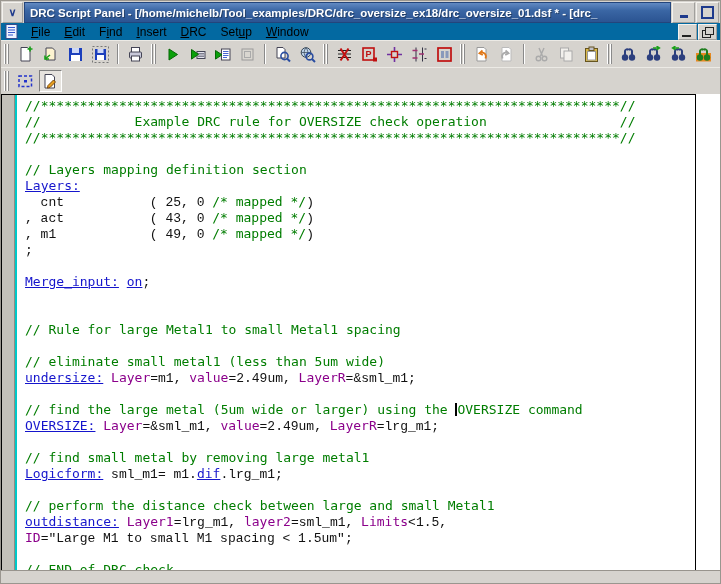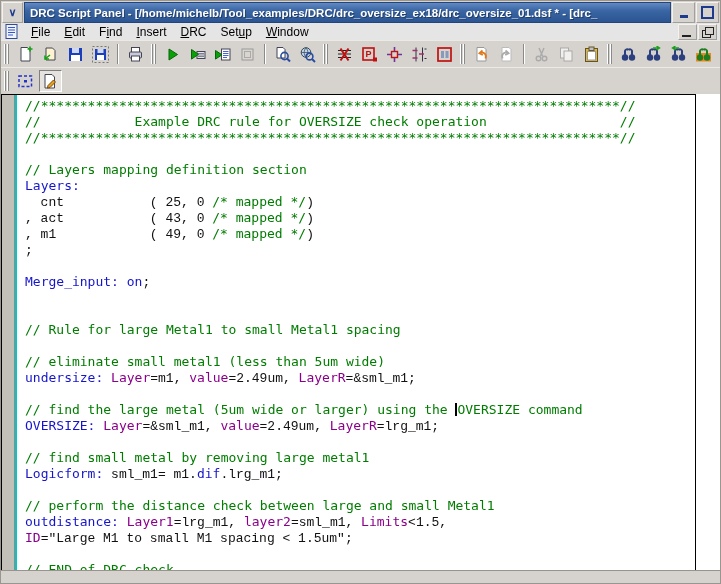--- a/index.html
+++ b/index.html
@@ -9,21 +9,21 @@
   
   .titlebar{height:21px;display:flex;align-items:stretch;background:#d6d3ce;padding:1px 1px 0 1px;gap:1px;}
   .shade-btn{width:19px;border:1px outset #f4f2ee;background:#d6d3ce;color:#1e3a8c;font-weight:bold;font-size:11px;display:flex;align-items:center;justify-content:center;cursor:default;}
   .tbar-fill{flex:1;background:linear-gradient(180deg,#6189c2 0%,#3a66a4 40%,#2b5492 100%);border:1px solid #23457c;display:flex;align-items:center;overflow:hidden;padding:0 5px;}
   .title-text{color:#fff;font-weight:bold;font-size:11.5px;white-space:nowrap;text-shadow:1px 1px 0 rgba(0,0,0,.35);}
   .win-btn{width:21px;border:1px outset #f4f2ee;background:#d6d3ce;display:flex;align-items:center;justify-content:center;position:relative;}
   .g-min{width:8px;height:3px;background:#1e3a8c;margin-top:8px;}
   .g-max{width:9px;height:9px;border:2px solid #1e3a8c;}
 
   
-  .menubar{height:17px;display:flex;align-items:center;background:#e5e5e5;font-size:12px;padding:0 3px;border-bottom:1px solid #eceae5;}
+  .menubar{height:17px;display:flex;align-items:center;background:#0369a1;font-size:12px;padding:0 3px;border-bottom:1px solid #eceae5;}
   .mdoc{width:16px;height:15px;margin-right:4px;}
   .mitem{padding:0 7px;color:#000;cursor:default;}
   .mitem u{text-decoration:underline;}
   .mspacer{flex:1;}
   .cbtn{width:17px;height:14px;border:1px outset #f4f2ee;background:#d6d3ce;position:relative;margin-left:1px;}
   .cbtn .b-min{position:absolute;left:3px;bottom:2px;width:9px;height:2px;background:#222;}
   .cbtn .b-res1{position:absolute;left:3px;top:5px;width:7px;height:6px;border:1px solid #222;background:#d6d3ce;}
   .cbtn .b-res2{position:absolute;left:6px;top:2px;width:7px;height:6px;border:1px solid #222;background:#d6d3ce;}
 
   
@@ -39,21 +39,21 @@
   .ic svg{display:block;}
 
   
   .client{flex:1;background:#fff;position:relative;overflow:hidden;}
   .editor{position:absolute;left:0;top:0;width:695px;height:100%;box-sizing:border-box;border:1px solid #000;border-bottom:none;background:#fff;display:flex;}
   .gutter{width:12px;background:#c3c0b9;border-right:1px solid #8f8b84;flex:none;}
   .cyanline{width:2px;background:var(--c-cyan,#00c8c8);flex:none;}
   .code{flex:1;padding:3px 0 0 8px;font-family:"DejaVu Sans Mono",monospace;font-size:13px;line-height:16px;white-space:pre;overflow:hidden;}
   .cl{height:16px;}
   .cm{color:var(--c-comment,#007d00);}
-  .kw{color:var(--c-keyword,#1515cc);}
+  .kw{color:var(--c-keyword,#1515cc);text-decoration:underline;}
   .pm{color:var(--c-param,#8b008b);}
   .tx{color:var(--c-plain,#111);font-family:Liberation Mono, monospace;}
   .caret{display:inline-block;width:2px;height:13px;background:#000;vertical-align:-2px;}
   .hscroll{height:12px;background:#d6d3ce;border-top:1px solid #98948d;flex:none;}
 </style>
 </head>
 <body>
 
 <div class="win">
 

